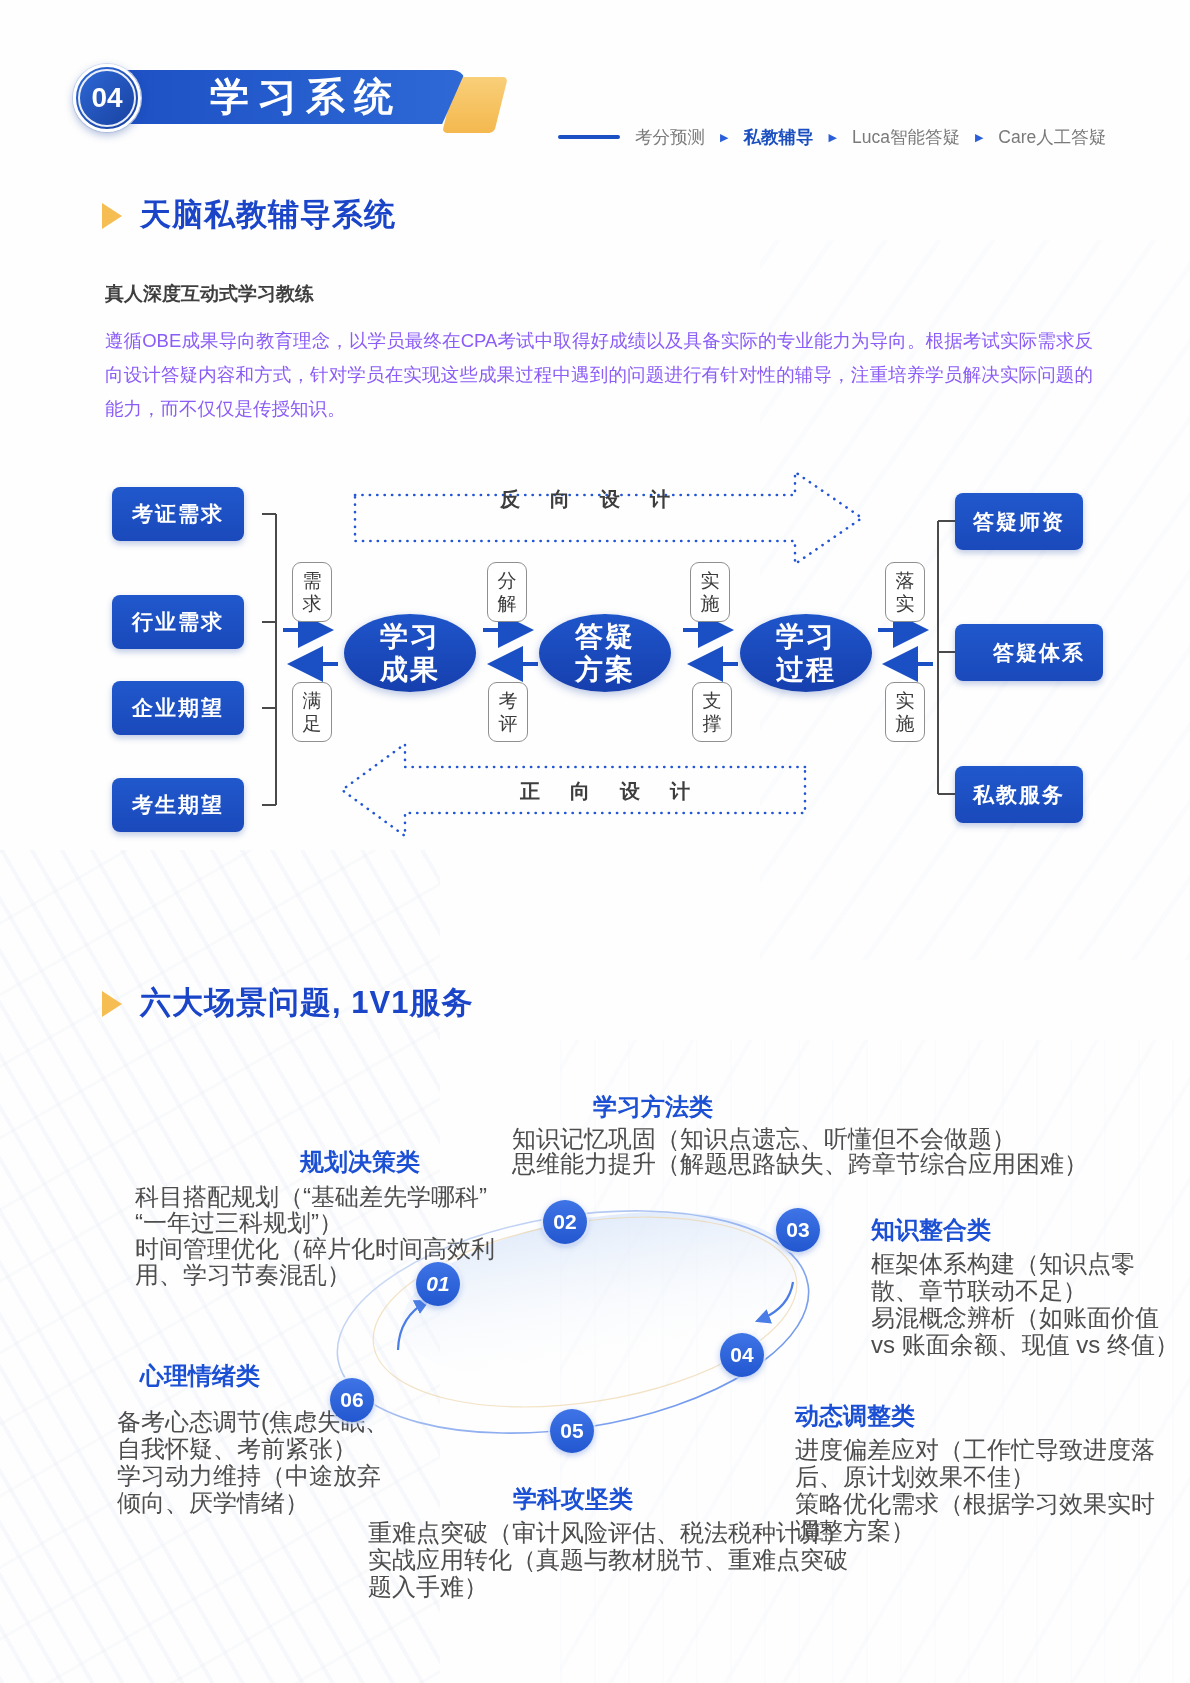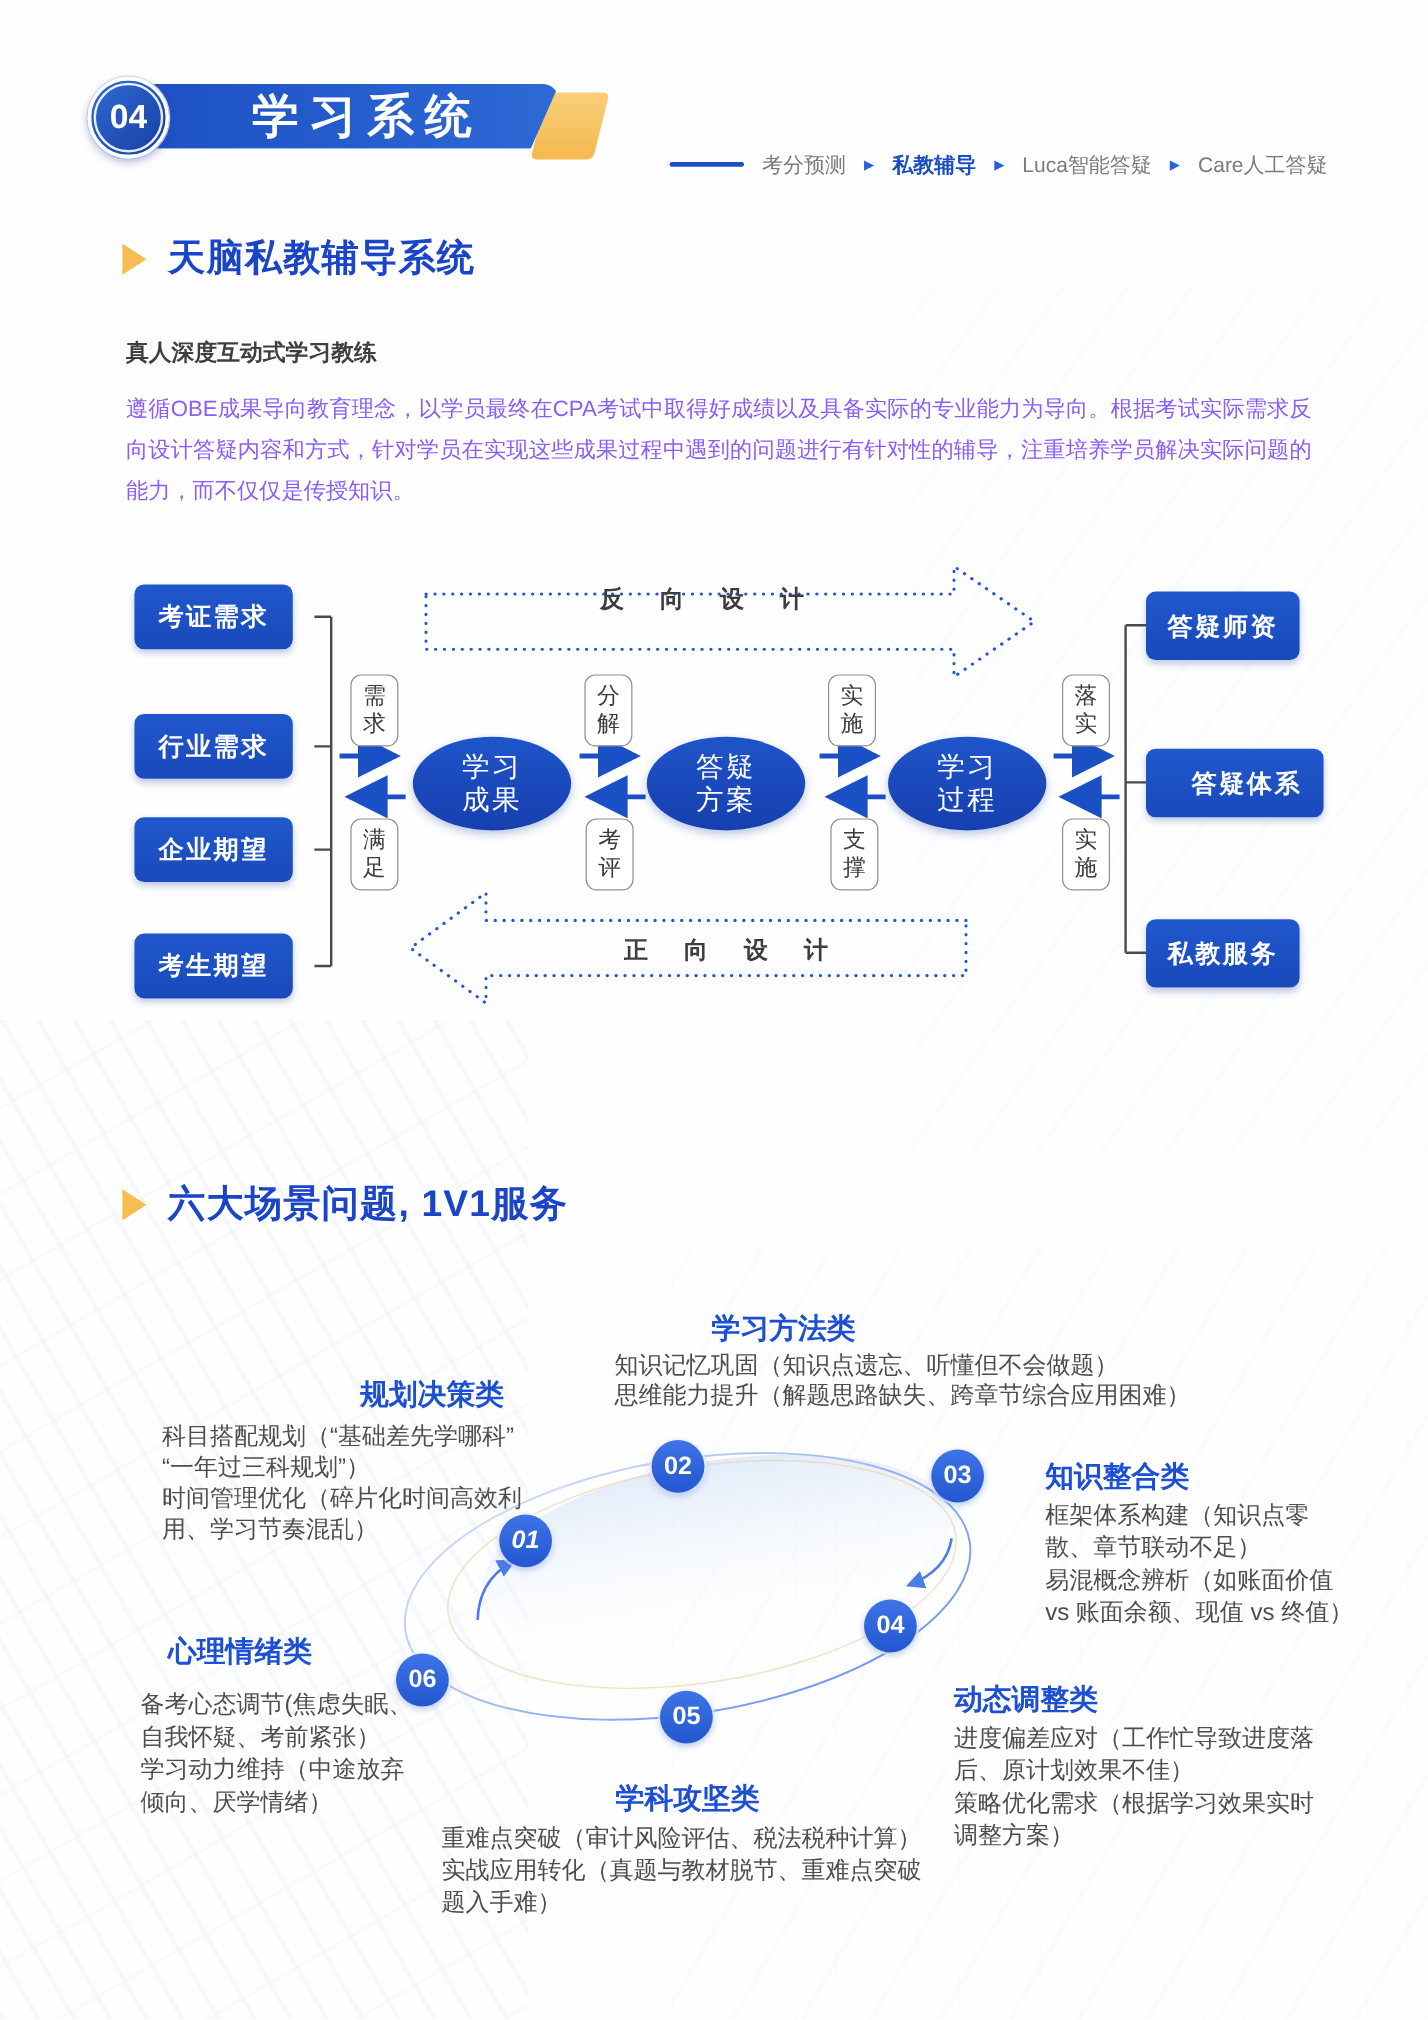--- a/index.html
+++ b/index.html
@@ -44,29 +44,29 @@
   .para{width:988px;font-size:18.5px;line-height:34px;color:#8b5cf6;text-align:justify;}
   
   .bluebox{background:linear-gradient(180deg,#2058cc,#1a49bb);color:#fff;font-weight:700;
            display:flex;align-items:center;justify-content:center;border-radius:8px;
            box-shadow:0 3px 6px rgba(21,64,158,.28);font-size:21px;letter-spacing:2px;}
   .lbox{width:132px;height:54px;}
   .rbox{width:128px;height:57px;}
   .lblbox{background:#fff;border:1.5px solid #8f8f8f;border-radius:9px;color:#3c3c3c;font-size:19px;
           line-height:23px;display:flex;align-items:center;justify-content:center;text-align:center;
           word-break:break-all;width:40px;height:60px;box-sizing:border-box;padding:4px 9px;}
-  .oval{background:linear-gradient(180deg,#1f55ca,#163fae);border-radius:50%;color:#fff;font-weight:400;
-        font-size:23px;line-height:1.18;display:flex;align-items:center;justify-content:center;
+  .oval{background:linear-gradient(180deg,#1f55ca,#163fae);border-radius:50%;color:#fff;font-weight:700;
+        font-size:28px;line-height:1.18;display:flex;align-items:center;justify-content:center;
         text-align:center;white-space:pre-line;width:132px;height:78px;letter-spacing:2px;
         box-shadow:0 3px 8px rgba(21,64,158,.3);}
   .dash-label{font-size:20px;font-weight:600;color:#3d3d3d;letter-spacing:30px;text-indent:30px;
               text-align:center;white-space:nowrap;}
   
   .cat-name{font-size:24px;font-weight:800;color:#1c50d4;white-space:nowrap;}
-  .cat-desc{font-size:20px;color:#4d4d4d;white-space:pre-line;line-height:27px;}
+  .cat-desc{font-size:24px;color:#4d4d4d;white-space:pre-line;line-height:27px;}
   .numcircle{width:44px;height:44px;border-radius:50%;background:linear-gradient(180deg,#3e74e6,#2257d0);
              color:#fff;font-weight:700;font-size:21px;display:flex;align-items:center;justify-content:center;
              box-shadow:0 2px 6px rgba(30,80,200,.35),0 0 0 2px rgba(255,255,255,.75);}
 </style>
 </head>
 <body>
 
 <div class="page">
 
   <div class="tex tex1"></div>

